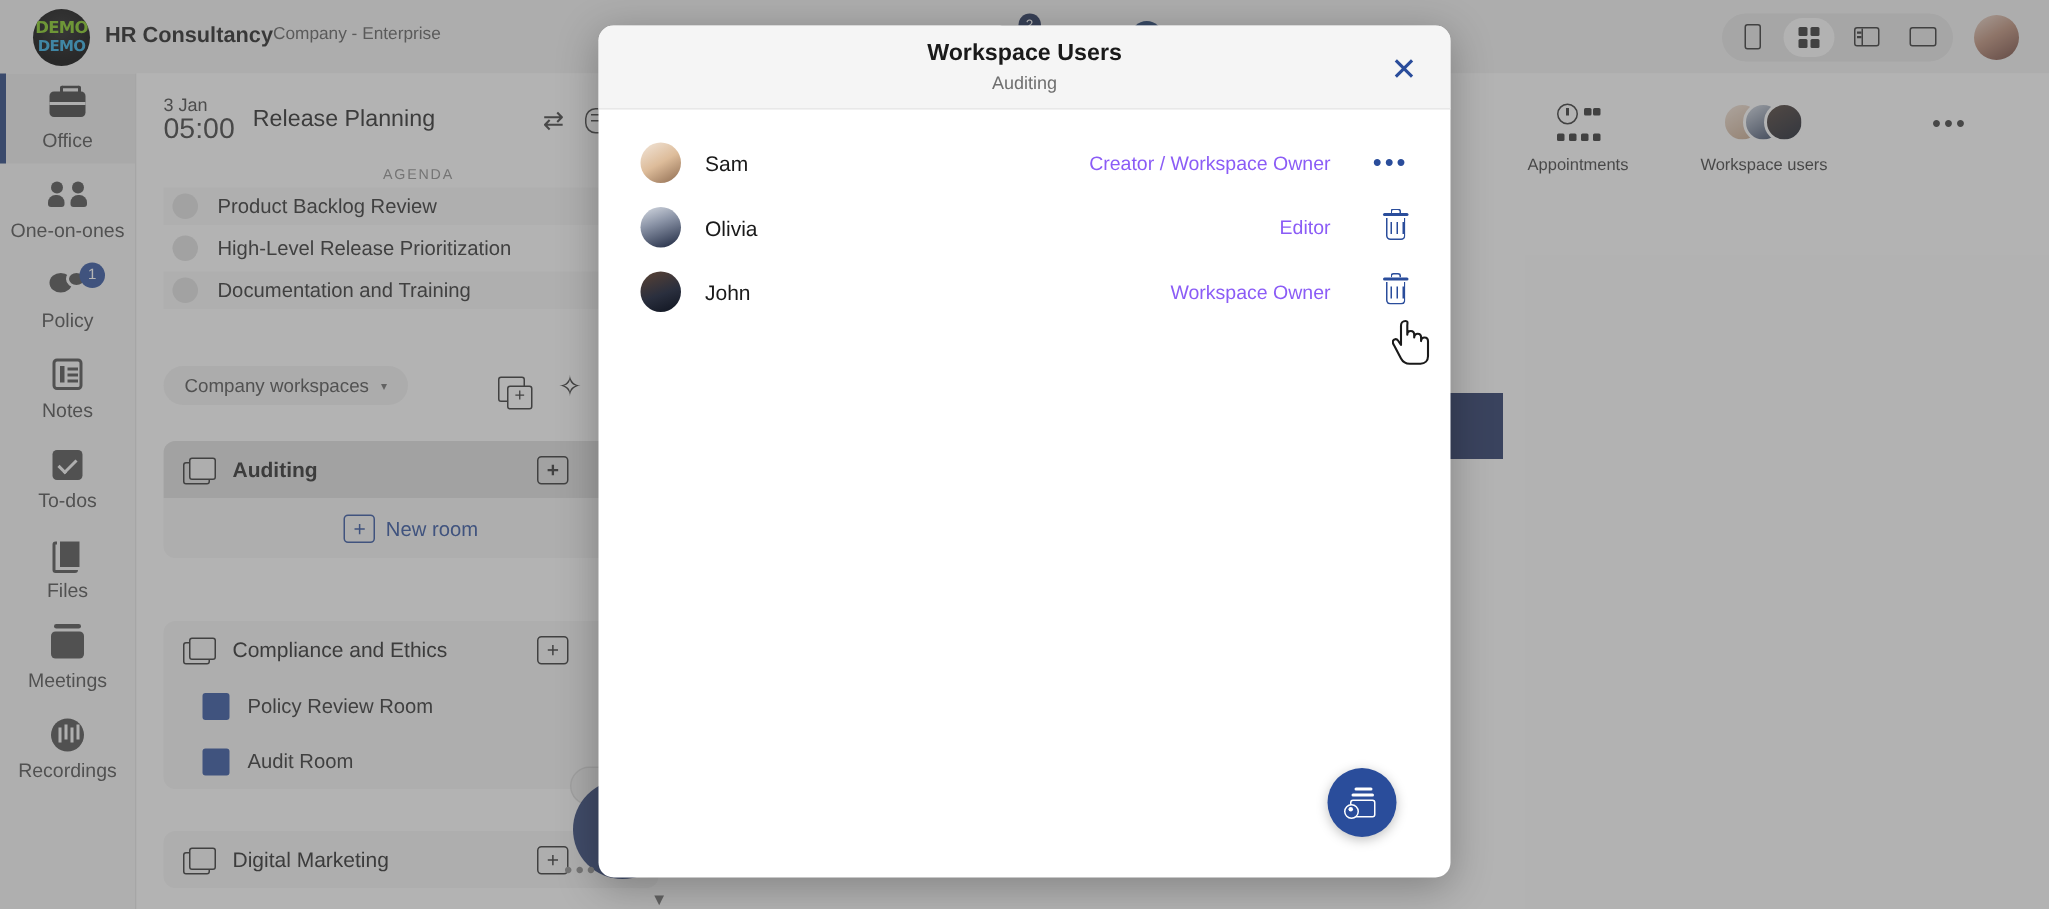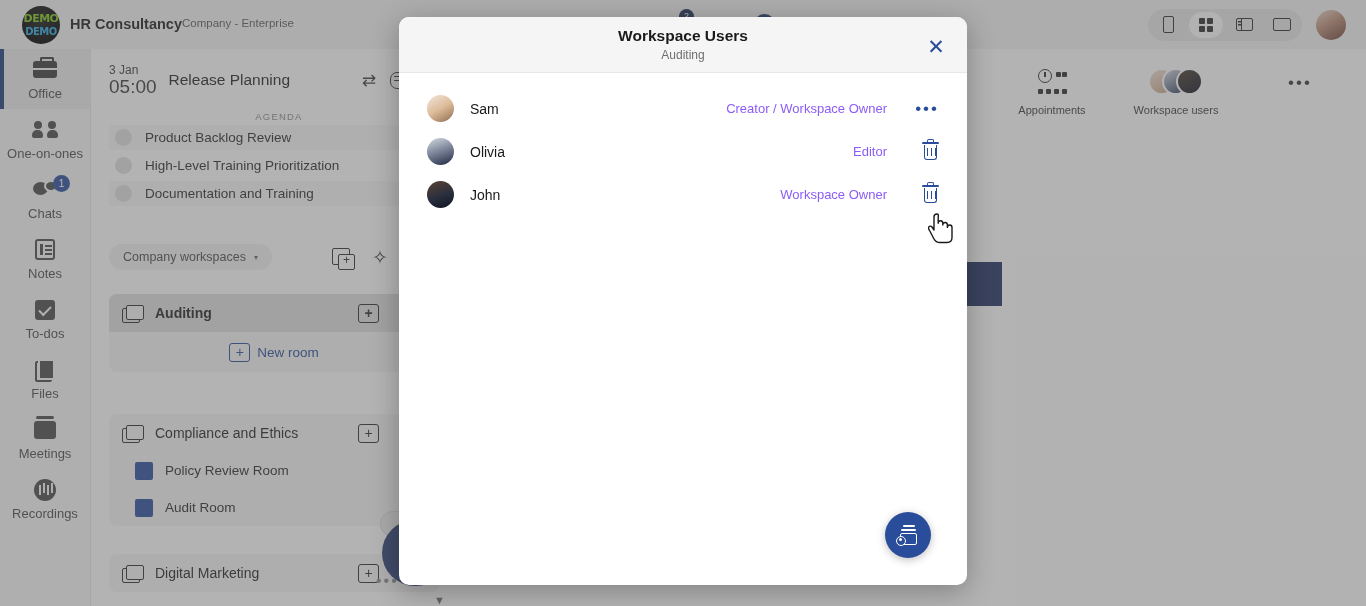--- a/index.html
+++ b/index.html
@@ -150,21 +150,21 @@
   .agenda-row {
     display: flex; align-items: center; gap: 13px;
     height: 25px; margin-top: 3px; padding: 0 6px;
   }
   .agenda-row:nth-child(odd) { background: #f4f4f4; }
   .ag-check { width: 17px; height: 17px; border-radius: 50%; background: #dcdcdc; }
   .ag-text { font-size: 13.5px; color: #2b2b2b; }
   .ag-av { width: 20px; height: 20px; border-radius: 50%; margin-left: auto;
       background: linear-gradient(160deg,#4a3b33,#1d2433); }
 
-  .ws-controls { position: absolute; left: 18px; top: 195px; display: flex; align-items: center; gap: 18px; width: 330px; }
+  .ws-controls { position: absolute; left: 18px; top: 195px; display: flex; align-items: flex-end; gap: 18px; width: 330px; }
   .ws-select {
     display: flex; align-items: center; gap: 8px;
     background: #efefef; border-radius: 15px; padding: 6px 14px;
     font-size: 12.5px; color: #4a4a4a;
   }
   .caret { font-size: 8px; color: #6a6a6a; }
   .ic-addws { width: 22px; height: 19px; position: relative; margin-left: 42px; }
   .ic-addws::before { content:""; position:absolute; left:0; top:0; width:16px; height:15px; border:1.7px solid #2d2d2d; border-radius:2px; }
   .ic-addws::after { content:"+"; position:absolute; right:-1px; bottom:-3px; width:15px; height:14px;
       border:1.7px solid #2d2d2d; border-radius:2px; background:#fbfbfb; font-size:12px; line-height:11px; text-align:center; color:#2d2d2d; }
@@ -373,21 +373,21 @@
         <span class="rail-label">One-on-ones</span>
       </div>
       <div class="rail-item">
         <div class="rail-icon">
           <div class="ic-chat">
               <i class="c1"></i>
               <i class="c2"></i>
             </div>
         </div>
         <div class="rail-badge">1</div>
-        <span class="rail-label">Chats</span>
+        <span class="rail-label">Policy</span>
       </div>
       <div class="rail-item">
         <div class="rail-icon">
             <div class="ic-notes"></div>
           </div>
         <span class="rail-label">Notes</span>
       </div>
       <div class="rail-item">
         <div class="rail-icon">
             <div class="ic-todo"></div>
@@ -430,21 +430,21 @@
           </div>
         </div>
         <div class="mc-agenda-label">AGENDA</div>
         <div class="agenda-row">
           <div class="ag-check"></div>
           <span class="ag-text">Product Backlog Review</span>
           <div class="ag-av"></div>
         </div>
         <div class="agenda-row">
           <div class="ag-check"></div>
-          <span class="ag-text">High-Level Training Prioritization</span>
+          <span class="ag-text">High-Level Release Prioritization</span>
           <div class="ag-av"></div>
         </div>
         <div class="agenda-row">
           <div class="ag-check"></div>
           <span class="ag-text">Documentation and Training</span>
           <div class="ag-av"></div>
         </div>
       </div>
 
       <div class="ws-controls">

